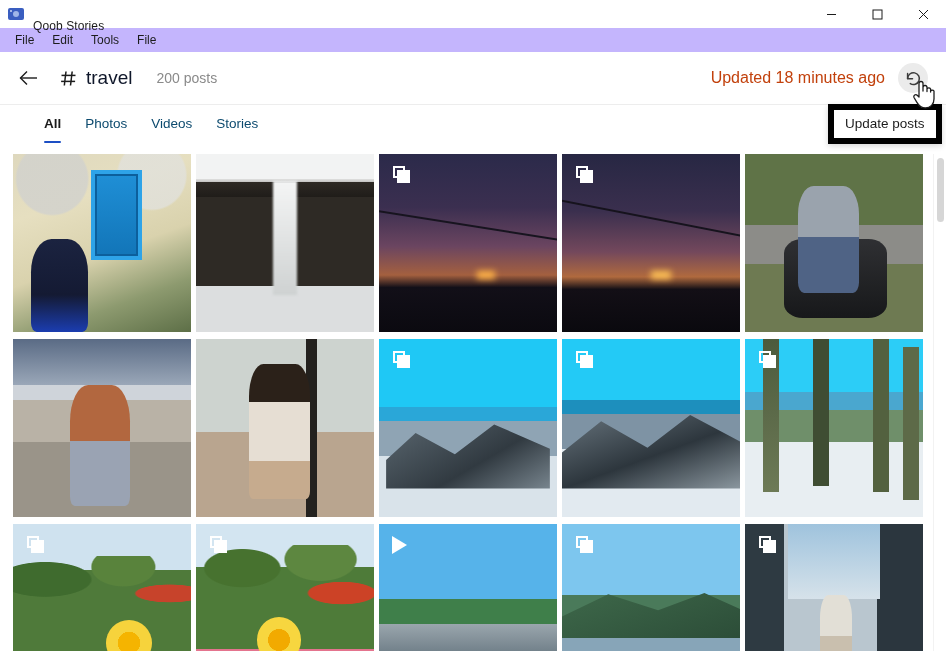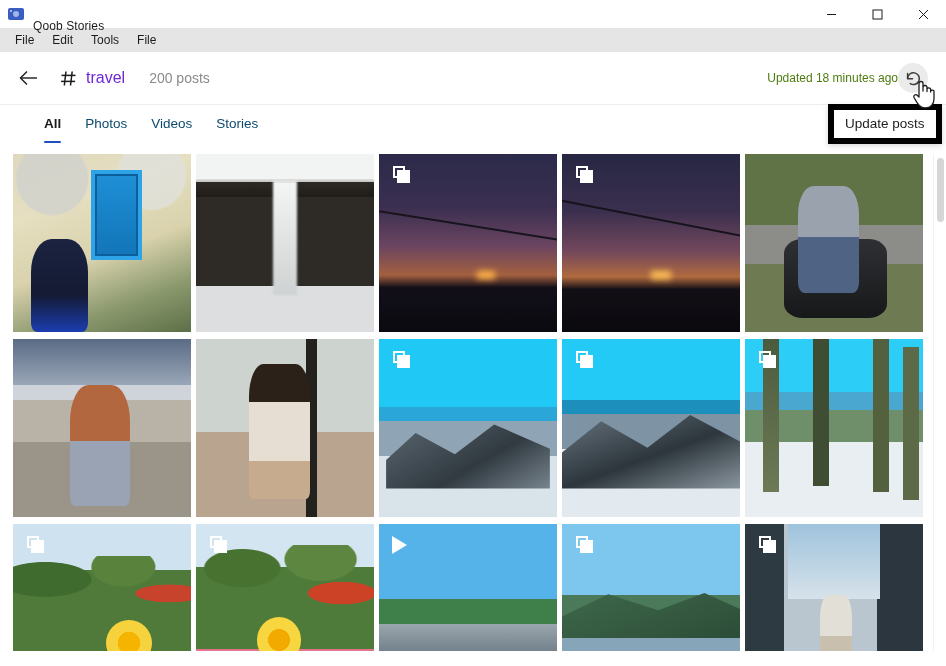--- a/index.html
+++ b/index.html
@@ -60,21 +60,21 @@
     cursor: default;
   }
   .win-btn svg { display: block; }
 
   
   .menubar {
     height: 24px;
     display: flex;
     align-items: center;
     padding-left: 6px;
-    background: #e5e5e5;
+    background: #c4b5fd;
     user-select: none;
   }
   .menu-item {
     font-size: 12px;
     color: #1c1c1c;
     padding: 3px 9px;
     cursor: default;
     border-radius: 2px;
   }
 
@@ -91,35 +91,36 @@
     display: flex; align-items: center; justify-content: center;
     cursor: pointer; border-radius: 50%;
     flex: 0 0 auto;
   }
   .hash-icon {
     margin-left: 16px;
     flex: 0 0 auto;
     display: flex; align-items: center;
   }
   .tag-name {
-    font-size: 16px;
-    color: #6d28d9;
+    font-size: 19px;
+    color: #0f172a;
     margin-left: 9px;
     flex: 0 0 auto;
   }
   .post-count {
     font-size: 14px;
     color: #8a8a8a;
     margin-left: 24px;
     flex: 0 0 auto;
   }
   .header-spacer { flex: 1 1 auto; }
   .updated-text {
-    font-size: 12px;
-    color: #4d7c0f;
+    font-size: 16px;
+    color: #c2410c;
+    margin-right: 13px;
   }
   .refresh-btn {
     width: 30px; height: 30px;
     border-radius: 50%;
     background: #ebebeb;
     display: flex; align-items: center; justify-content: center;
     cursor: pointer;
     position: relative;
   }
 

